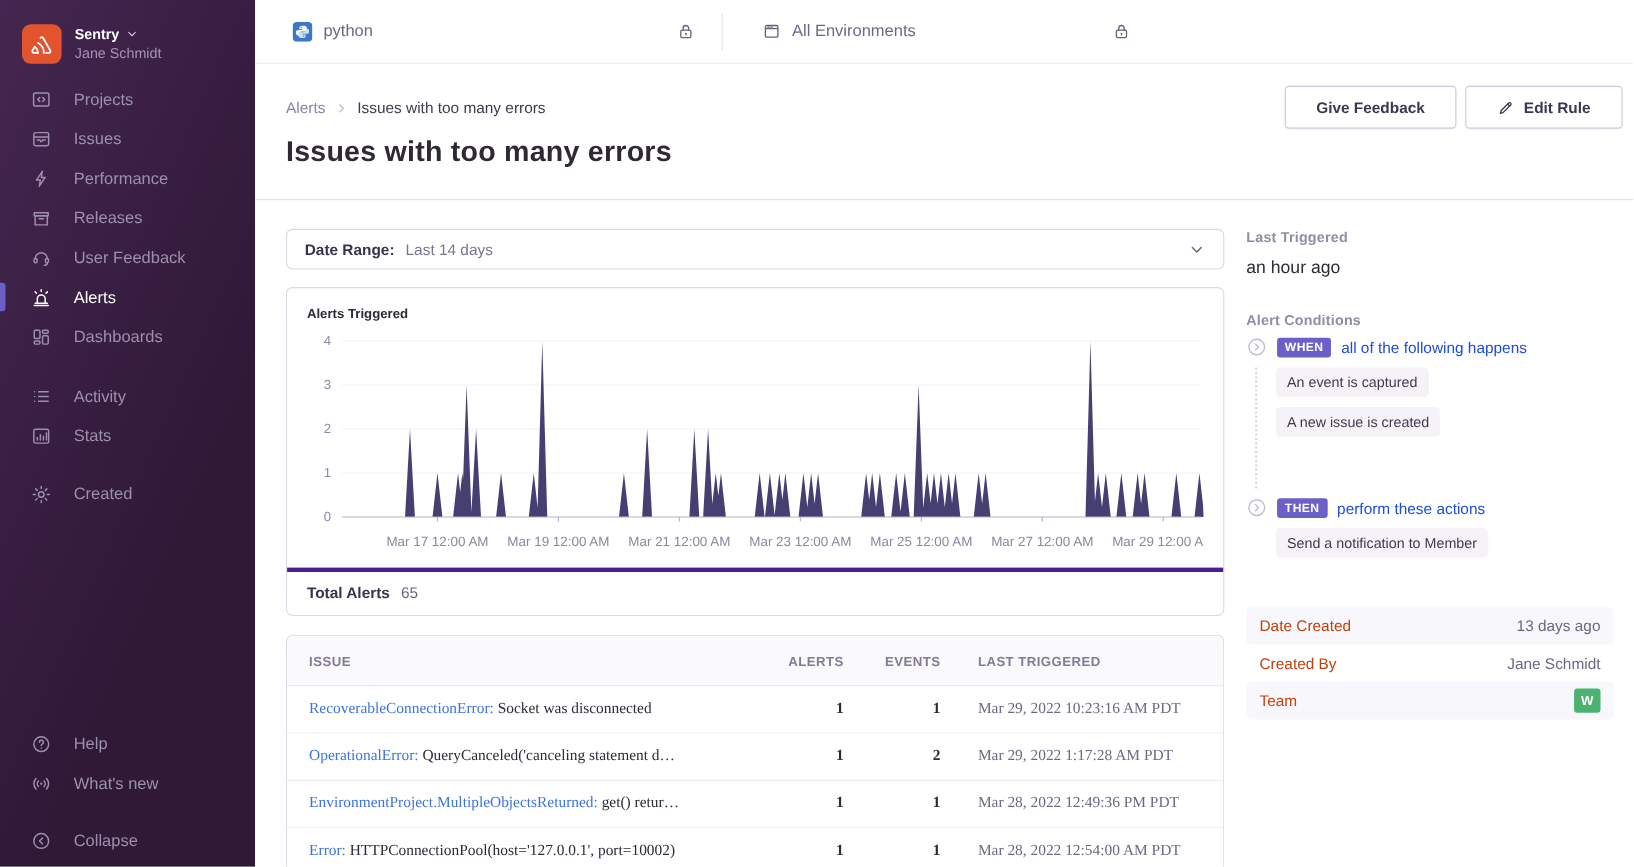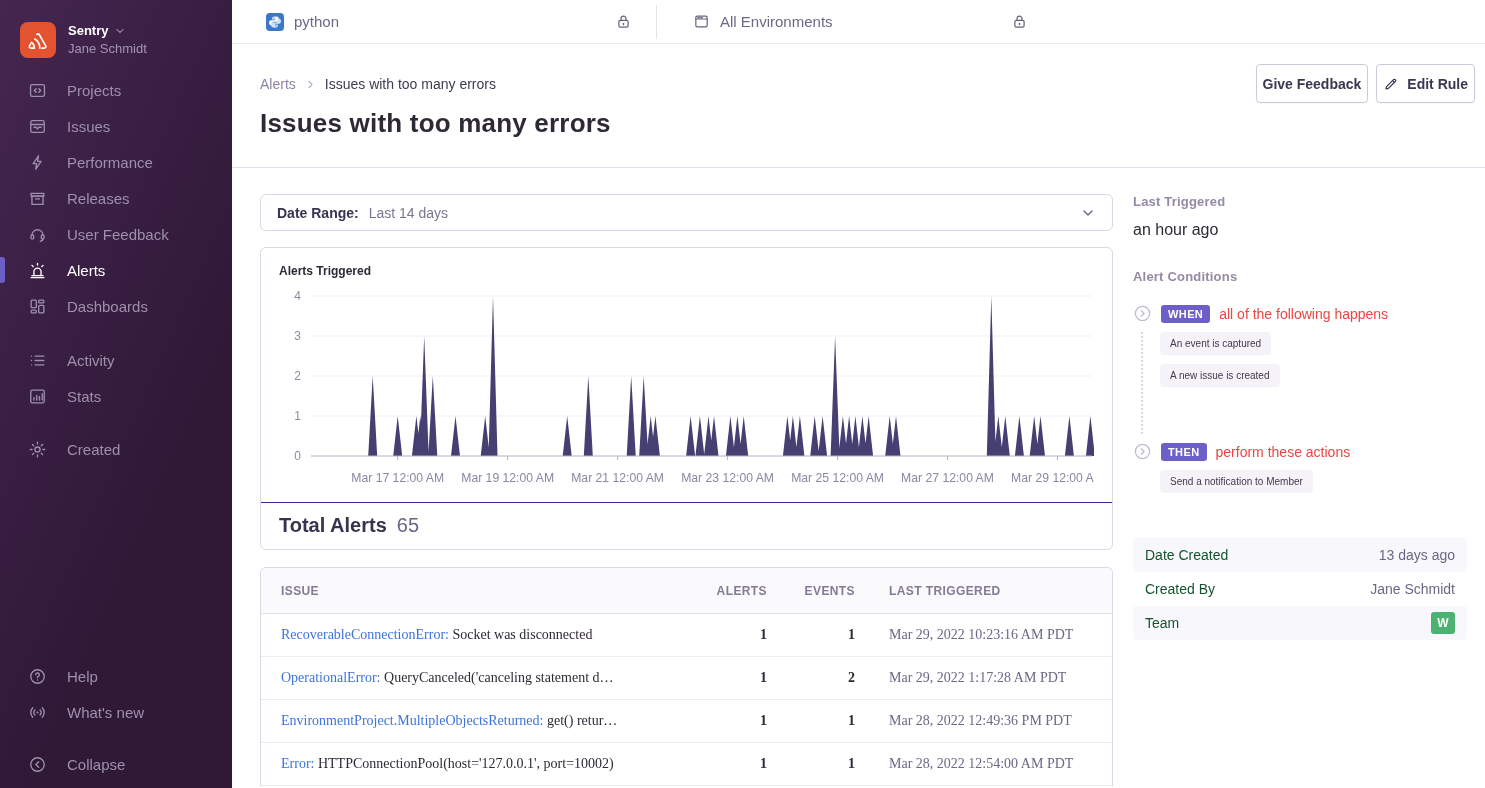--- a/index.html
+++ b/index.html
@@ -36,21 +36,21 @@
   .nav-item .nav-icon { width:19px; height:19px; margin-right:20px; flex:none; }
   .nav-item .nav-icon svg { width:19px; height:19px; display:block; fill:none; stroke:currentColor;
     stroke-width:1.7; stroke-linecap:round; stroke-linejoin:round; }
   .nav-item.active { color:#ffffff; }
   .nav-item.active::before { content:''; position:absolute; left:0; top:5px; bottom:5px; width:5px;
     background:#6c5fc7; border-radius:0 3px 3px 0; }
 
   
   .main { flex:1; display:flex; flex-direction:column; min-width:0; background:#fff; }
 
-  .topbar { height:44px; flex:none; display:flex; align-items:center; padding-left:34px;
+  .topbar { height:58px; flex:none; display:flex; align-items:center; padding-left:34px;
     border-bottom:1px solid #eceaf1; }
   .tb-g1 { width:390px; display:flex; align-items:center; }
   .tb-chip { width:18px; height:18px; flex:none; margin-right:10px; }
   .tb-label { font-size:15px; color:#6f6787; }
   .tb-lock { margin-left:auto; margin-right:24px; }
   .tb-lock svg, .tb-env-icon svg { width:17px; height:17px; display:block; fill:none; stroke:#6a5f7d;
     stroke-width:1.7; stroke-linecap:round; stroke-linejoin:round; }
   .tb-divider { width:1px; height:34px; background:#e6e2ec; flex:none; }
   .tb-g2 { display:flex; align-items:center; margin-left:36px;justify-content:flex-end; }
   .tb-env-icon { margin-right:10px; }
@@ -60,42 +60,42 @@
 
   .page-header { position:relative; height:124px; flex:none; border-bottom:1px solid #e3dee9;
     padding:32px 10px 0 28px; }
   .breadcrumb { display:flex; align-items:center; gap:8px; font-size:14px; }
   .bc-link { color:#8d82a8; cursor:pointer; }
   .bc-sep svg { width:13px; height:13px; display:block; fill:none; stroke:#b9b2c6; stroke-width:2;
     stroke-linecap:round; stroke-linejoin:round; }
   .bc-current { color:#3f3a52; }
   .page-title { font-size:26px; font-weight:700; color:#2f2936; margin:16px 0 0; letter-spacing:.2px; }
   .ph-actions { position:absolute; right:10px; top:20px; display:flex; gap:8px; }
-  .btn { height:39px; padding:0 6px; background:#fff; border:1px solid #cfc8da; border-radius:4px;
+  .btn { height:39px; padding:0 28px; background:#fff; border:1px solid #cfc8da; border-radius:4px;
     font-family:inherit; font-weight:700; font-size:14px; color:#3d3651; display:flex; align-items:center;
     gap:8px; cursor:pointer; box-shadow:0 1px 2px rgba(40,30,60,.04); }
   .btn svg { width:16px; height:16px; fill:none; stroke:#3d3651; stroke-width:1.8; stroke-linecap:round; stroke-linejoin:round; }
 
   .content { display:flex; gap:20px; padding:26px 18px 0 28px; flex:1; min-height:0; overflow:hidden; }
   .col-left { width:853px; flex:none; }
   .col-right { flex:1; min-width:0; }
 
   .date-range { height:37px; border:1px solid #dcd6e4; border-radius:6px; background:#fff;
     display:flex; align-items:center; gap:10px; padding:0 16px; font-size:14px; cursor:pointer; }
   .dr-label { font-weight:700; color:#3a3350; }
   .dr-value { color:#7c7492; }
   .dr-chevron { margin-left:auto; }
   .dr-chevron svg { width:16px; height:16px; display:block; fill:none; stroke:#6a6180; stroke-width:2;
     stroke-linecap:round; stroke-linejoin:round; }
 
   .chart-card { margin-top:16px; border:1px solid #ddd7e5; border-radius:6px; background:#fff; }
   .chart-inner { padding:16px 18px 0; }
   .chart-title { font-weight:700; font-size:12px; color:#2f2936; }
   #alerts-chart { display:block; margin-top:2px; }
-  .chart-footer { border-top:1px solid #4c1d95; padding:11px 18px 12px; font-size:20px; display:flex; gap:10px; }
+  .chart-footer { border-top:4px solid #4c1d95; padding:11px 18px 12px; font-size:14px; display:flex; gap:10px; }
   .cf-label { font-weight:700; color:#3a3350; }
   .cf-value { color:#6b6383; }
 
   .issues-card { margin-top:17px; border:1px solid #ddd7e5; border-radius:6px 6px 0 0; border-bottom:none;
     overflow:hidden; background:#fff; }
   .t-head { display:grid; grid-template-columns:1fr 90px 88px 237px; padding:16px 20px 15px;
     background:#faf9fc; border-bottom:1px solid #e6e1ec; font-size:12px; font-weight:700; color:#847a96;
     letter-spacing:.4px; }
   .t-head .th-alerts, .t-head .th-events { text-align:right; }
   .t-head .th-ts { padding-left:34px; }
@@ -104,42 +104,42 @@
   .issue-cell { white-space:nowrap; overflow:hidden; text-overflow:ellipsis; padding-right:14px; }
   .issue-link { color:#3d74db; }
   .issue-detail { color:#2f2936; }
   .num-cell { text-align:right; font-weight:600; color:#2f2936; }
   .ts-cell { padding-left:34px; color:#6e6684; white-space:nowrap; }
 
   
   .rp-heading { font-size:13px; font-weight:700; color:#948aa5; letter-spacing:.2px; }
   .rp-lt-value { font-size:16px; color:#2f2936; margin-top:12px; }
   .rp-sec { margin-top:30px; }
-  #conditions { margin-top:20px; }
+  #conditions { margin-top:8px; }
   .cond-group { position:relative; }
   .cond-group.has-connector::after { content:''; position:absolute; left:8px; top:28px; bottom:-36px;
     border-left:2px dotted #dcd6e4; }
   .cond-head { display:flex; align-items:center; gap:9px; }
   .cond-chevron { width:19px; height:19px; flex:none; }
   .cond-chevron svg { width:19px; height:19px; display:block; fill:none; stroke:#c2bbd0; stroke-width:1.6;
     stroke-linecap:round; stroke-linejoin:round; }
   .cond-badge { background:#6c5fc7; color:#fff; font-size:11px; font-weight:700; letter-spacing:.4px;
     padding:3px 7px; border-radius:3px; }
-  .cond-text { font-size:14px; color:#ef4444; }
+  .cond-text { font-size:14px; color:#1d4ed8; }
   .cond-items { margin:9px 0 0 27px; padding-bottom:2px; }
-  .cond-pill { display:table; background:#f5f3f8; color:#40394f; font-size:10px; padding:6px 10px;
+  .cond-pill { display:table; background:#f5f3f8; color:#40394f; font-size:13px; padding:6px 10px;
     border-radius:4px; margin-bottom:9px; }
   .cond-group.has-connector { margin-bottom:44px; }
 
   #details-section { margin-top:34px; }
   .details-table { margin-top:12px; }
   .dt-row { display:flex; justify-content:space-between; align-items:center; height:34px; padding:0 12px;
     font-size:14px; border-radius:4px; }
   .dt-row:nth-child(odd) { background:#f8f7fb; }
-  .dt-label { color:#14532d; }
+  .dt-label { color:#c2410c; }
   .dt-value { color:#6e6684; }
   .team-badge { width:24px; height:22px; border-radius:3px; background:#4bb271; color:#fff;
     font-weight:700; font-size:12px; display:flex; align-items:center; justify-content:center; cursor:pointer; }
 </style>
 </head>
 <body>
 
 <div class="app">
 
   <aside class="sidebar">

